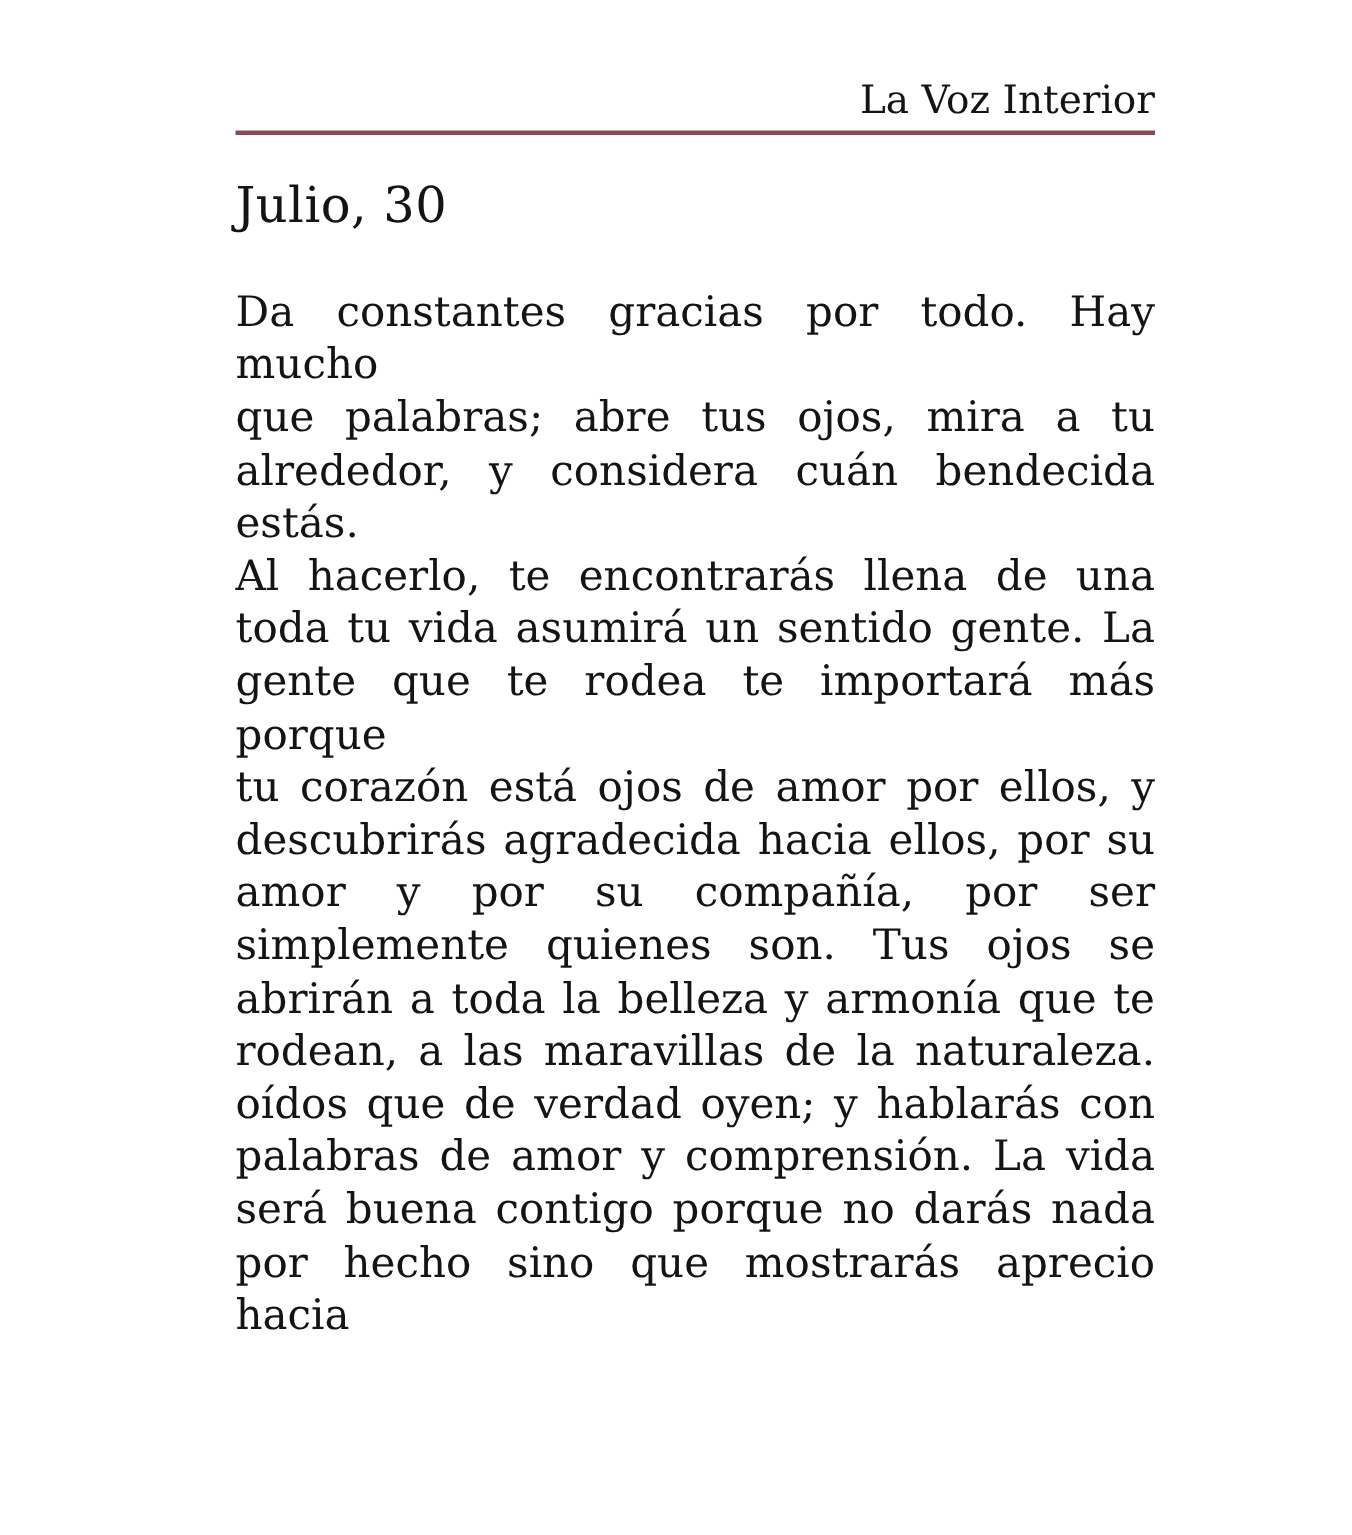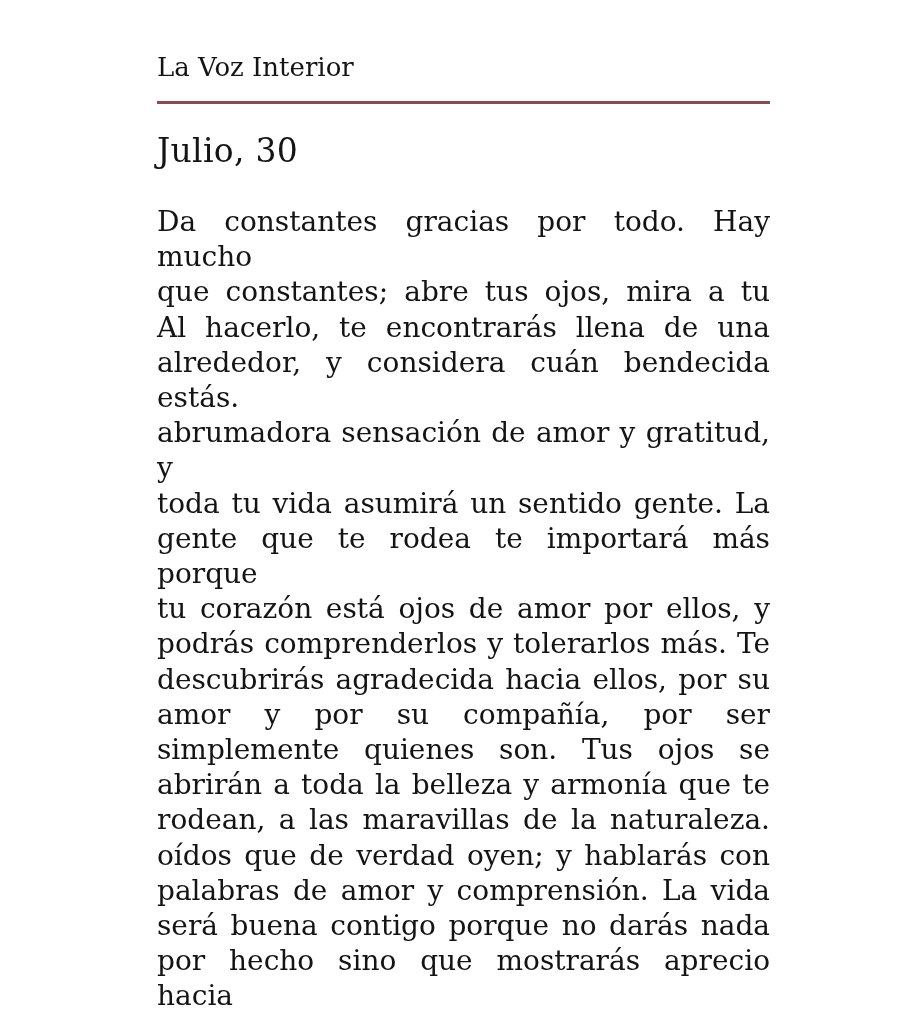--- a/index.html
+++ b/index.html
@@ -17,26 +17,26 @@
     overflow: hidden;
   }
   .content {
     position: absolute;
     left: 157px;
     top: 52px;
     width: 613px;
   }
   .running-header {
     display: flex;
-    justify-content: flex-start;
+    justify-content: flex-end;
     align-items: baseline;
     font-size: 26px;
     line-height: 31px;
     border-bottom: 3px solid #8a4a52;
-    padding-bottom: 18px;
+    padding-bottom: 4px;
   }
   .running-header .title,
   .running-header .author {
     white-space: nowrap;
   }
   .date-heading {
     margin: 27px 0 0 0;
     font-size: 33px;
     font-weight: 400;
     line-height: 40px;
@@ -60,28 +60,26 @@
   <div class="content">
 
     <div class="running-header">
       <span class="title">La Voz Interior</span>
     </div>
 
     <h1 class="date-heading">Julio, 30</h1>
 
     <div class="body-text">
       <div class="bline">Da constantes gracias por todo. Hay mucho</div>
-      <div class="bline">que constantes; abre tus ojos, mira a tu</div>
+      <div class="bline">que palabras; abre tus ojos, mira a tu</div>
+      <div class="bline">alrededor, y considera cuán bendecida estás.</div>
       <div class="bline">Al hacerlo, te encontrarás llena de una</div>
-      <div class="bline">alrededor, y considera cuán bendecida estás.</div>
-      <div class="bline">abrumadora sensación de amor y gratitud, y</div>
       <div class="bline">toda tu vida asumirá un sentido gente. La</div>
       <div class="bline">gente que te rodea te importará más porque</div>
       <div class="bline">tu corazón está ojos de amor por ellos, y</div>
-      <div class="bline">podrás comprenderlos y tolerarlos más. Te</div>
       <div class="bline">descubrirás agradecida hacia ellos, por su</div>
       <div class="bline">amor y por su compañía, por ser</div>
       <div class="bline">simplemente quienes son. Tus ojos se</div>
       <div class="bline">abrirán a toda la belleza y armonía que te</div>
       <div class="bline">rodean, a las maravillas de la naturaleza.</div>
       <div class="bline">oídos que de verdad oyen; y hablarás con</div>
       <div class="bline">palabras de amor y comprensión. La vida</div>
       <div class="bline">será buena contigo porque no darás nada</div>
       <div class="bline">por hecho sino que mostrarás aprecio hacia</div>
 

